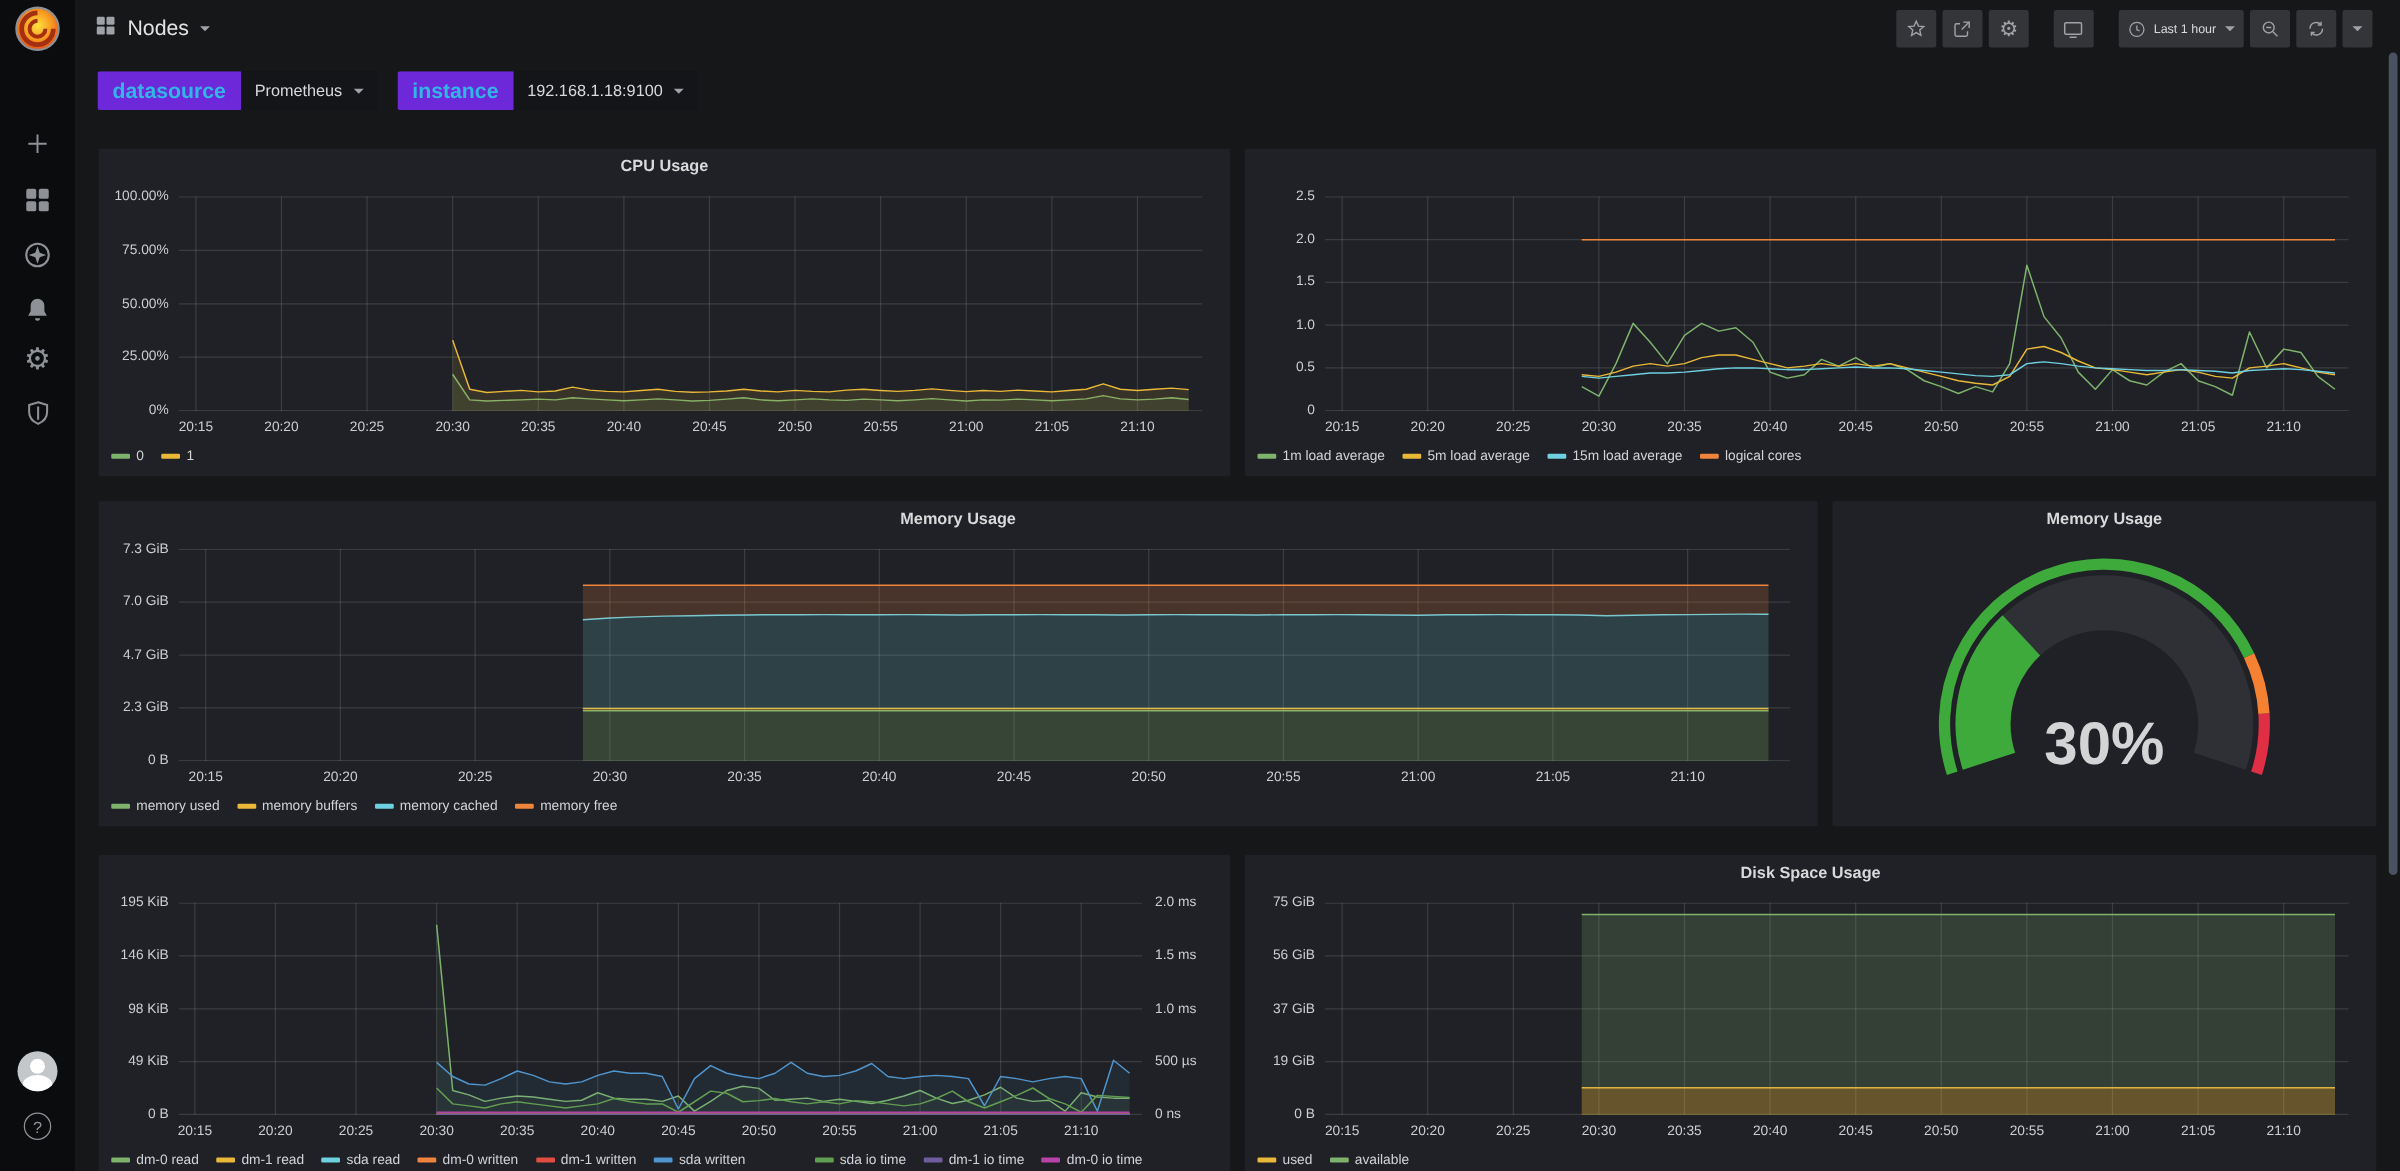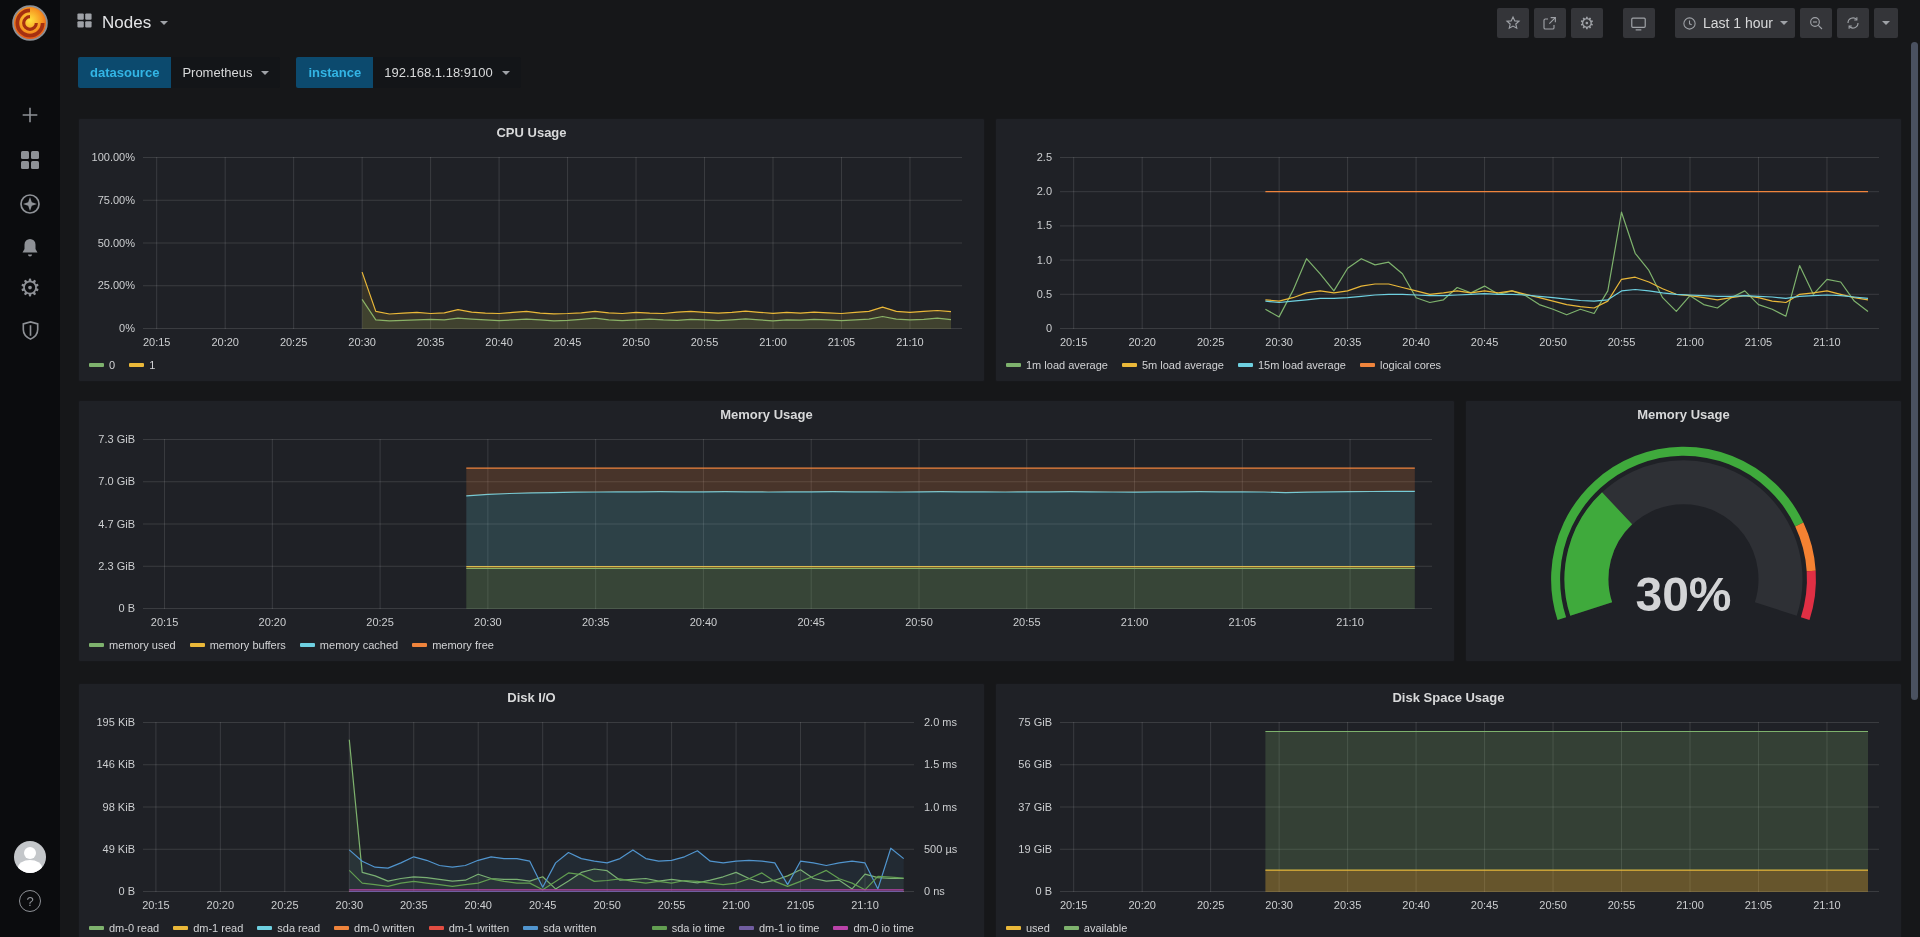--- a/index.html
+++ b/index.html
@@ -14,25 +14,25 @@
   #header{position:absolute;left:60px;top:0;right:0;height:46px}
   .dash-left{position:absolute;left:16px;top:12px;display:flex;align-items:center;gap:9px}
   .dash-title{font-size:17px;color:#e3e4e6;cursor:pointer}
   .cdown{width:0;height:0;border-left:4px solid transparent;border-right:4px solid transparent;border-top:4px solid #9fa2a7;display:inline-block}
   .toolbar{position:absolute;top:8px;right:22px;display:flex;gap:5px;align-items:center}
   .tbtn{height:30px;min-width:32px;background:#343539;border:none;border-radius:2px;display:inline-flex;
     align-items:center;justify-content:center;color:#9fa2a7;padding:0 7px;cursor:pointer;font-family:inherit}
   .tbtn svg{stroke:#9fa2a7;fill:none;stroke-width:1.7}
   .tbtn .uni{font-size:17px;color:#9fa2a7}
   .tspacer{width:10px}
-  .time span.tlabel{color:#d8d9da;font-size:14px;margin:0 7px 0 6px}
+  .time span.tlabel{color:#d8d9da;font-size:10px;margin:0 7px 0 6px}
   
   #submenu{position:absolute;left:78px;top:57px;display:flex;gap:16px;z-index:5}
   .var{display:flex;height:31px;border-radius:2px;overflow:hidden;cursor:pointer}
-  .vlabel{background:#0c4a6e;color:#33b5e5;font-size:13px;font-weight:700;padding:0 12px;display:flex;align-items:center}
+  .vlabel{background:#6d28d9;color:#33b5e5;font-size:17px;font-weight:700;padding:0 12px;display:flex;align-items:center}
   .vvalue{background:#131518;color:#d8d9da;font-size:13px;padding:0 11px;display:flex;align-items:center;gap:9px}
   
   .panel{position:absolute;background:#1f2126;border:1px solid #17181b;border-radius:2px}
   .ptitle{position:absolute;top:2px;left:0;right:0;height:24px;line-height:24px;text-align:center;
     font-size:13px;font-weight:700;color:#d8d9da;cursor:pointer}
   .chart{position:absolute;left:8px;right:8px;top:30px;bottom:6px}
   .plot{position:absolute;top:8px;bottom:46px}
   .plot svg{position:absolute;left:0;top:0}
   .yl,.yr{position:absolute;top:8px;bottom:46px}
   .yl{left:0;width:50px}.yr{right:0;width:58px}
@@ -415,21 +415,20 @@
         <path d="M117.2 178.0 A97 97 0 1 1 301.8 178.0" stroke="#2e3035" stroke-width="44" fill="none"></path>
         <path d="M87.8 187.6 A128 128 0 0 1 325.3 93.5" stroke="#3FAA3C" stroke-width="9" fill="none"></path>
         <path d="M325.3 93.5 A128 128 0 0 1 337.2 140.0" stroke="#F58232" stroke-width="9" fill="none"></path>
         <path d="M337.2 140.0 A128 128 0 0 1 331.2 187.6" stroke="#E02F44" stroke-width="9" fill="none"></path>
         <path d="M117.2 178.0 A97 97 0 0 1 143.1 77.3" stroke="#3FAA3C" stroke-width="44" fill="none"></path>
         <text x="209.5" y="180" text-anchor="middle" font-size="48" font-weight="700" fill="#d3d4d6">30%</text>
       </svg></div>
 </section>
 
 <section class="panel" style="left:78px;top:683px;width:907px;height:262px">
-  <div class="ptitle">Disk I/O</div>
   <div class="chart">
       <div class="yl">
         <span style="top: -6px;">195 KiB</span>
         <span style="top: 36.25px;">146 KiB</span>
         <span style="top: 78.5px;">98 KiB</span>
         <span style="top: 120.75px;">49 KiB</span>
         <span style="top: 163px;">0 B</span>
       </div>
       <div class="plot" style="left: 56px; right: 62px;">
         <svg width="771" height="170">

